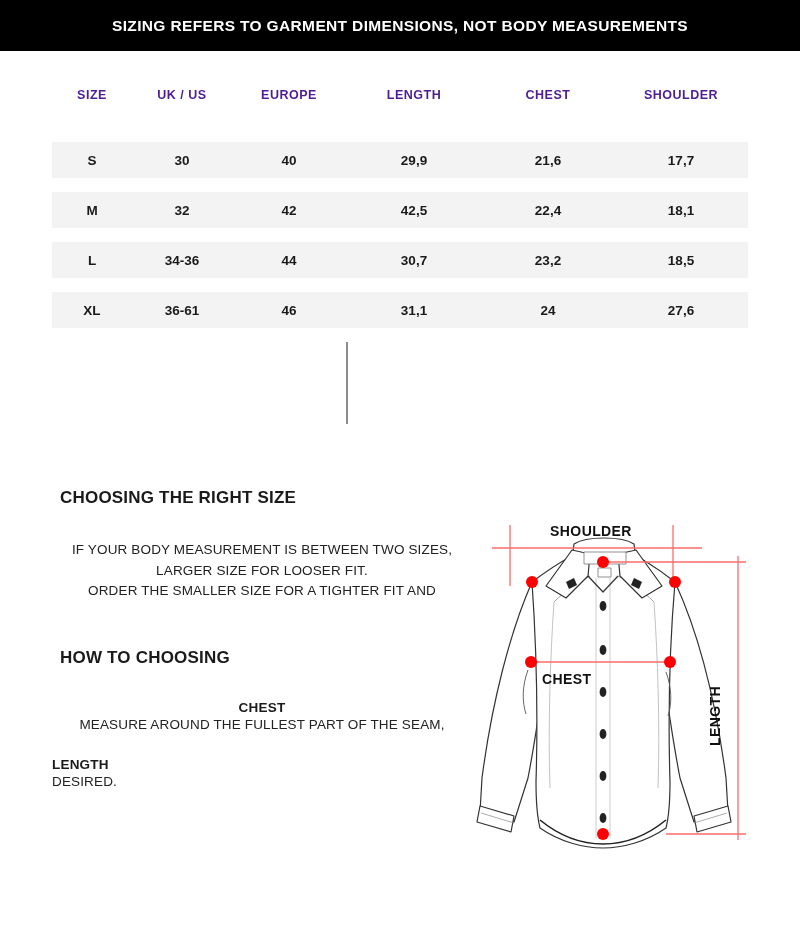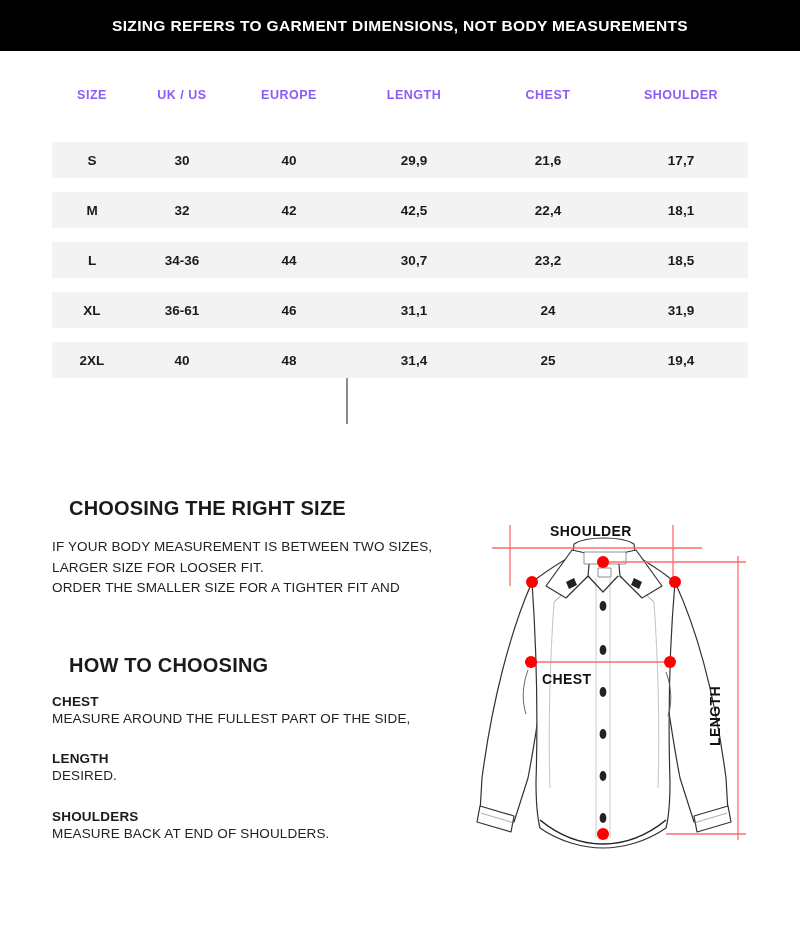--- a/index.html
+++ b/index.html
@@ -50,21 +50,21 @@
     table-layout: fixed;
   }
   .size-table th {
     font-size: 12.5px;
     font-weight: 700;
     letter-spacing: 0.5px;
     text-align: center;
     padding: 0 0 10px 0;
     height: 30px;
     vertical-align: top;
-    color: #8b5cf6;
+    color: #4c1d95;
   }
   .size-table td {
     font-size: 13.5px;
     font-weight: 600;
     text-align: center;
     height: 34px;
     color: #1a1a1a;
   }
   tr.data-row td {
     background: #f3f3f3;
@@ -100,28 +100,29 @@
   }
 
   
   .text-col {
     position: absolute;
     left: 52px;
     top: 480px;
     width: 420px;
   }
   .sec-title {
-    font-size: 20px;
+    font-size: 17px;
     font-weight: 700;
     letter-spacing: 0.2px;
-    margin: 17px;
+    margin: 8px;
     color: #1a1a1a;
   }
   .body-block {
-    margin-top: 16px;
+    margin-top: 32px;
+    text-align: center;
   }
   .body-line {
     font-size: 13.5px;
     line-height: 20.5px;
     letter-spacing: 0.15px;
     color: #222222;
   }
   .sub-title {
     font-size: 13.5px;
     font-weight: 700;
@@ -218,69 +219,57 @@
       <tr class="spacer-row">
         <td colspan="6"></td>
       </tr>
 
       <tr class="data-row">
         <td>XL</td>
         <td>36-61</td>
         <td>46</td>
         <td>31,1</td>
         <td>24</td>
-        <td>31,9</td>
-      </tr>
-      <tr class="spacer-row">
-        <td colspan="6"></td>
-      </tr>
-
-      <tr class="data-row">
-        <td>2XL</td>
-        <td>40</td>
-        <td>48</td>
-        <td>31,4</td>
-        <td>25</td>
-        <td>19,4</td>
-      </tr>
+        <td>27,6</td>
+      </tr>
+      <tr class="spacer-row">
+        <td colspan="6"></td>
+      </tr>
+
     </tbody>
   </table>
 </div>
 
 <div class="text-col">
 
   <h2 class="sec-title">CHOOSING THE RIGHT SIZE</h2>
   <div class="body-block">
     <div class="body-line">IF YOUR BODY MEASUREMENT IS BETWEEN TWO SIZES,</div>
     <div class="body-line">LARGER SIZE FOR LOOSER FIT.</div>
     <div class="body-line">ORDER THE SMALLER SIZE FOR A TIGHTER FIT AND</div>
   </div>
 
   <div class="gap-lg"></div>
 
   <h2 class="sec-title">HOW TO CHOOSING</h2>
 
   <div class="body-block">
     <div class="sub-title">CHEST</div>
-    <div class="body-line">MEASURE AROUND THE FULLEST PART OF THE SIDE,</div>
+    <div class="body-line">MEASURE AROUND THE FULLEST PART OF THE SEAM,</div>
   </div>
 
   <div class="gap-md"></div>
 
   <div>
     <div class="sub-title">LENGTH</div>
     <div class="body-line">DESIRED.</div>
   </div>
 
   <div class="gap-md"></div>
 
-  <div>
-    <div class="sub-title">SHOULDERS</div>
-    <div class="body-line">MEASURE BACK AT END OF SHOULDERS.</div>
-  </div>
 
 </div>
 
 <div class="diagram">
   <svg width="330" height="360" viewBox="0 0 330 360">
 
     <g fill="#ffffff" stroke="#333333" stroke-width="1.2" stroke-linejoin="round">
 
       <path d="M62,62 C40,112 22,182 12,258 L10,292 L44,302 L58,258 C70,196 78,128 84,82 Z"></path>
 

